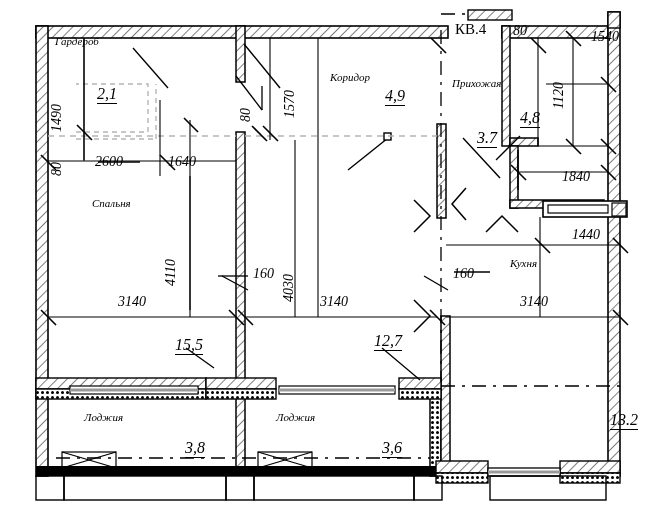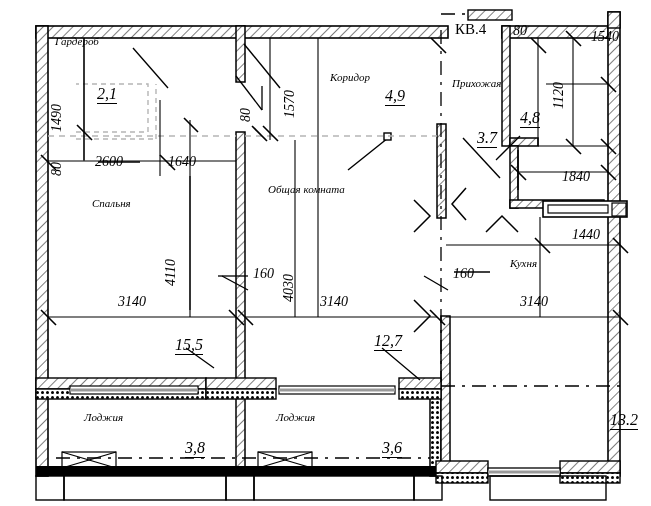--- a/index.html
+++ b/index.html
@@ -255,21 +255,20 @@
   <div class="lbl dim" style="left:253px;top:267px;">160</div>
 
   <div class="lbl dim rot90" style="left:253px;top:108px;">80</div>
 
   <div class="lbl dim rot90" style="left:297px;top:104px;">1570</div>
 
   <div class="lbl room" style="left:330px;top:72px;">Коридор</div>
 
   <div class="lbl area u" style="left:385px;top:88px;">4,9</div>
 
-  <div class="lbl room" style="left:268px;top:184px;">Общая комната</div>
 
   <div class="lbl dim rot90" style="left:296px;top:288px;">4030</div>
 
   <div class="lbl dim" style="left:320px;top:295px;">3140</div>
 
   <div class="lbl dim" style="left:453px;top:267px;">160</div>
 
   <div class="lbl kv" style="left:455px;top:22px;">КВ.4</div>
 
   <div class="lbl dim" style="left:513px;top:24px;">80</div>

